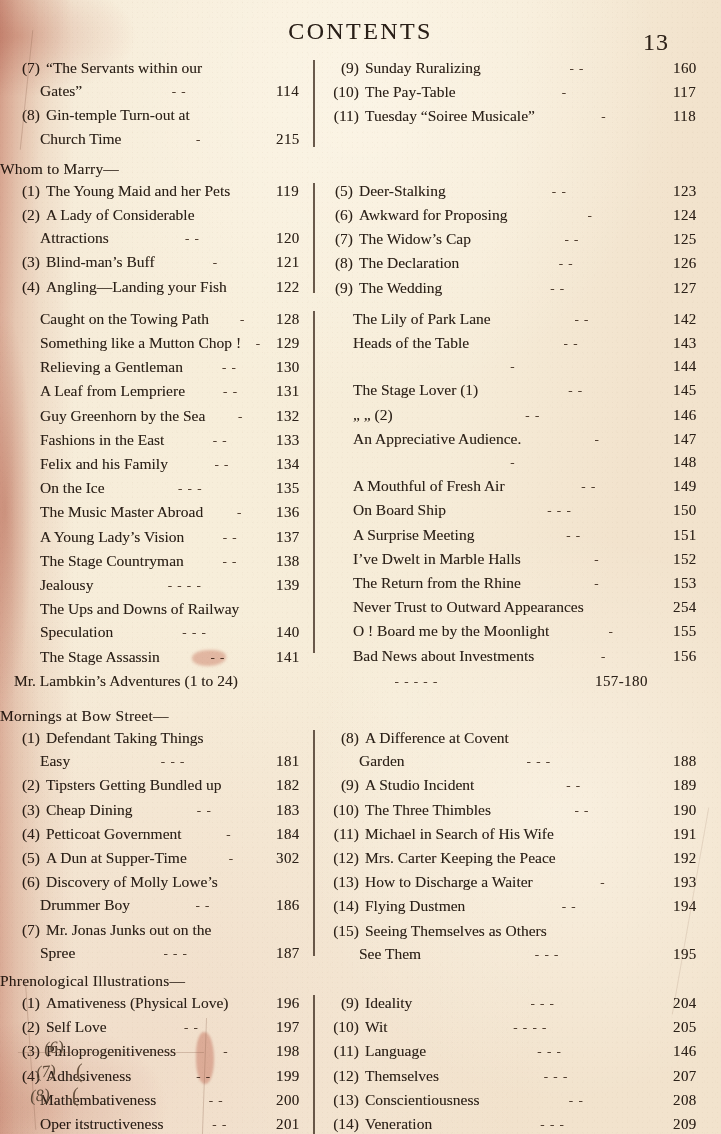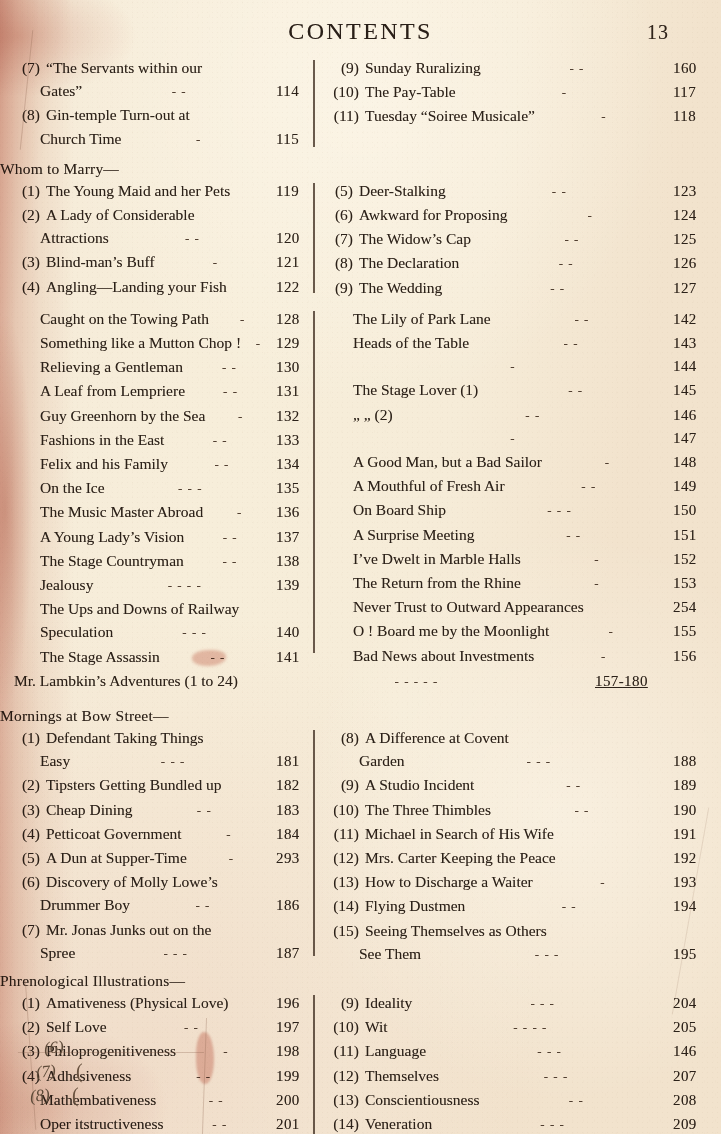--- a/index.html
+++ b/index.html
@@ -73,21 +73,21 @@
 
   .hdr{
     position:absolute;top:18px;left:0;width:721px;height:34px;
   }
   .hdr-title{
     position:absolute;left:0;width:721px;text-align:center;
     font-size:24px;letter-spacing:2.4px;color:#2b211a;
     font-variant:small-caps;
   }
   .hdr-folio{
-    position:absolute;right:52px;top:3px;font-size:20px;letter-spacing:1px;color:#31261d;
+    position:absolute;right:52px;top:11px;font-size:24px;letter-spacing:1px;color:#31261d;
   }
 
   .body{position:absolute;top:56px;left:0;width:721px;}
 
   
   .block{position:relative;width:721px;}
   .block .rule{
     position:absolute;left:313px;top:4px;width:2px;
     background:#4a392c;opacity:.82;
   }
@@ -108,21 +108,21 @@
   .num.w-sm{width:26px;}
   .num.w-md{width:32px;}
   .title{flex:0 0 auto;padding-left:6px;}
   .lead{
     flex:1 1 auto;overflow:hidden;text-align:center;
     color:#4b3a2c;font-size:13px;letter-spacing:1px;
     padding:0 4px;
   }
   .pg{flex:0 0 auto;text-align:left;font-size:15px;letter-spacing:.4px;}
   .pg.w1{width:34px;}
-  .pg.w3{width:62px;text-decoration:underline;}
+  .pg.w3{width:62px;}
 
   
   .row.plain .title{padding-left:0;}
   .indent-1{padding-left:36px;}
   .indent-2{padding-left:54px;}
 
   
   .hand{
     position:absolute;
     font-family:"Liberation Serif","DejaVu Serif",serif;
@@ -170,21 +170,21 @@
             <div class="row ink-soft">
               <span class="num w-sm">(8)</span>
               <span class="title">Gin-temple  Turn-out  at</span>
               <span class="lead"></span>
               <span class="pg w1"></span>
             </div>
             <div class="row ink-soft plain">
               <span class="num w-sm"></span>
               <span class="title indent-2">Church Time</span>
               <span class="lead">-</span>
-              <span class="pg w1">115</span>
+              <span class="pg w1">215</span>
             </div>
           </div>
           <div class="col right">
             <div class="row ink-soft">
               <span class="num w-md">(9)</span>
               <span class="title">Sunday Ruralizing</span>
               <span class="lead">-        -</span>
               <span class="pg w1">160</span>
             </div>
             <div class="row ink-soft">
@@ -394,26 +394,26 @@
               <span class="pg w1">145</span>
             </div>
             <div class="row ink-soft plain">
               <span class="num w-sm"></span>
               <span class="title indent-1">„            „      (2)</span>
               <span class="lead">-        -</span>
               <span class="pg w1">146</span>
             </div>
             <div class="row ink-soft plain">
               <span class="num w-sm"></span>
+              <span class="title">An Appreciative Audience.</span>
               <span class="lead">-</span>
               <span class="pg w1">147</span>
             </div>
             <div class="row ink-soft plain">
               <span class="num w-sm"></span>
-              <span class="title">A Good Man, but a Bad Sailor</span>
               <span class="lead">-</span>
               <span class="pg w1">148</span>
             </div>
             <div class="row ink-soft plain">
               <span class="num w-sm"></span>
               <span class="title">A Mouthful of Fresh Air</span>
               <span class="lead">-        -</span>
               <span class="pg w1">149</span>
             </div>
             <div class="row ink-soft plain">
@@ -500,21 +500,21 @@
             <div class="row ink-soft">
               <span class="num w-sm">(4)</span>
               <span class="title">Petticoat Government</span>
               <span class="lead">-</span>
               <span class="pg w1">184</span>
             </div>
             <div class="row ink-soft">
               <span class="num w-sm">(5)</span>
               <span class="title">A Dun at Supper-Time</span>
               <span class="lead">-</span>
-              <span class="pg w1">293</span>
+              <span class="pg w1">302</span>
             </div>
             <div class="row ink-soft">
               <span class="num w-sm">(6)</span>
               <span class="title">Discovery of Molly Lowe’s</span>
               <span class="lead"></span>
               <span class="pg w1"></span>
             </div>
             <div class="row ink-soft plain">
               <span class="num w-sm"></span>
               <span class="title indent-2">Drummer Boy</span>

